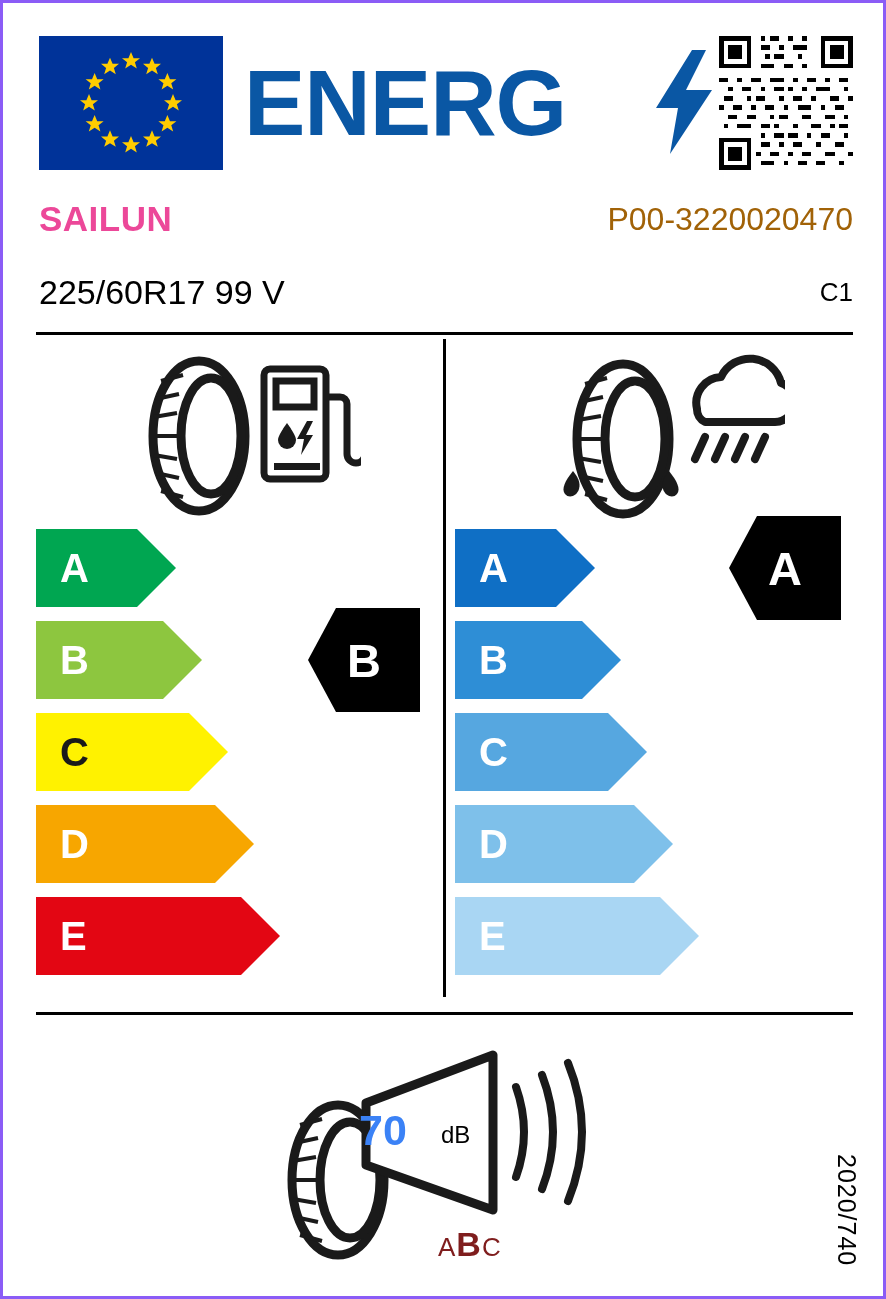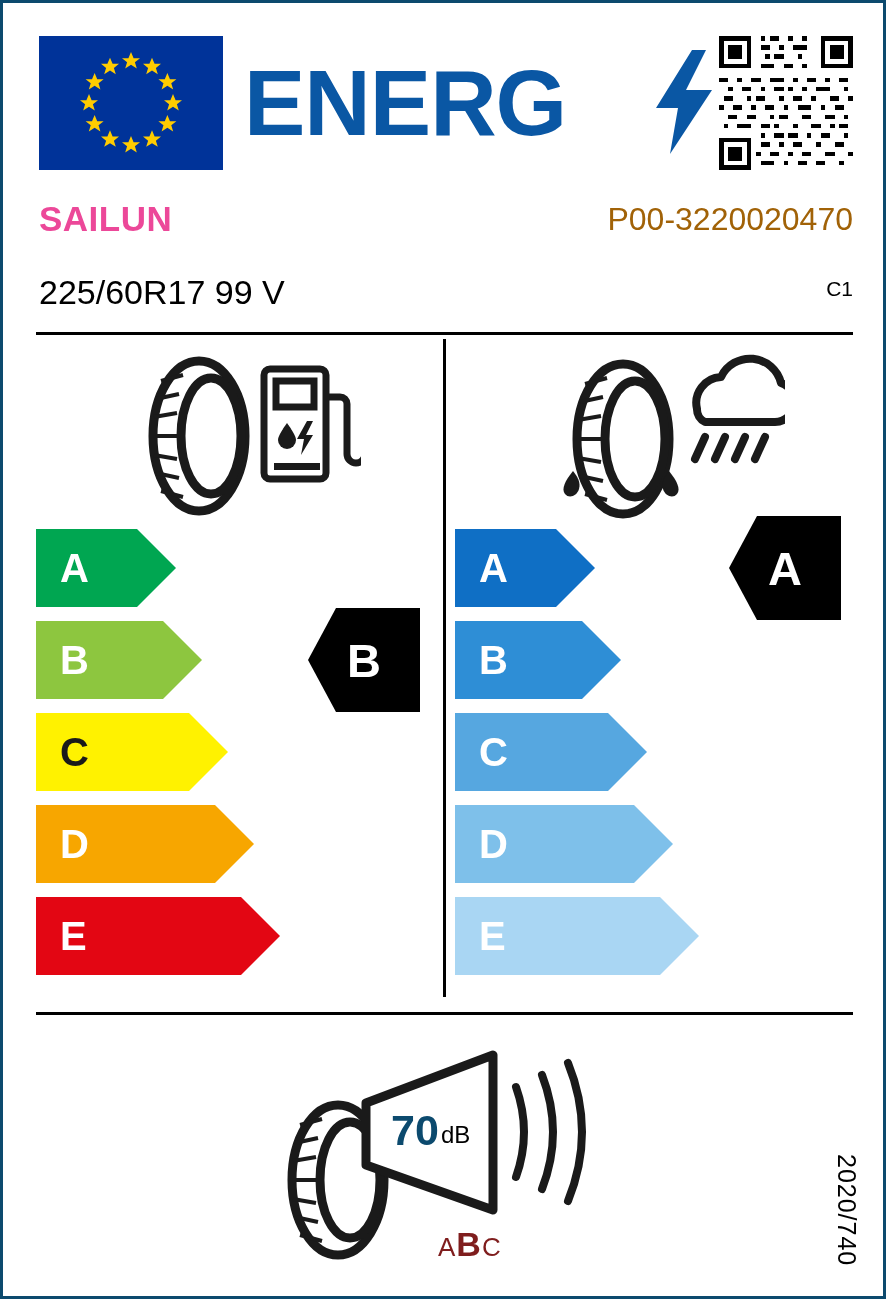--- a/index.html
+++ b/index.html
@@ -9,21 +9,21 @@
   }
   body {
     font-family: "Liberation Sans", sans-serif;
     -webkit-font-smoothing: antialiased;
   }
   #label {
     position: relative;
     width: 886px;
     height: 1299px;
     box-sizing: border-box;
-    border: 3px solid #0c4a6e;
+    border: 3px solid #8b5cf6;
     background: #fff;
     overflow: hidden;
   }
 
   
   .header {
     position: absolute;
     left: 36px;
     top: 33px;
     width: 814px;
@@ -102,21 +102,21 @@
     position: absolute;
     left: 0;
     top: 0;
     font-size: 34px;
     color: #000;
   }
   .tyre-class {
     position: absolute;
     right: 0;
     top: 4px;
-    font-size: 21px;
+    font-size: 26px;
     color: #000;
   }
 
   
   .hr-top {
     position: absolute;
     left: 33px;
     top: 329px;
     width: 817px;
     height: 3px;
@@ -206,25 +206,25 @@
   }
   .noise-inner {
     position: absolute;
     left: 275px;
     top: 22px;
     width: 330px;
     height: 225px;
   }
   .db-value {
     position: absolute;
-    left: 388px;
+    left: 356px;
     top: 1103px;
     font-size: 43px;
     font-weight: bold;
-    color: #0c4a6e;
+    color: #3b82f6;
   }
   .db-unit {
     position: absolute;
     left: 438px;
     top: 1110px;
     font-size: 24px;
     color: #000;
     margin-top: 8px;
   }
   .noise-class {

